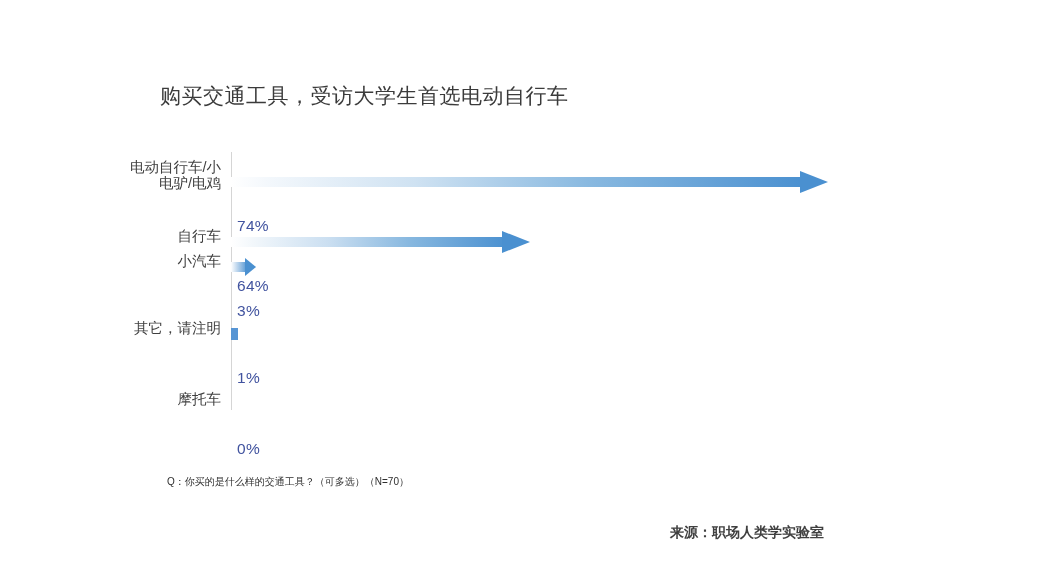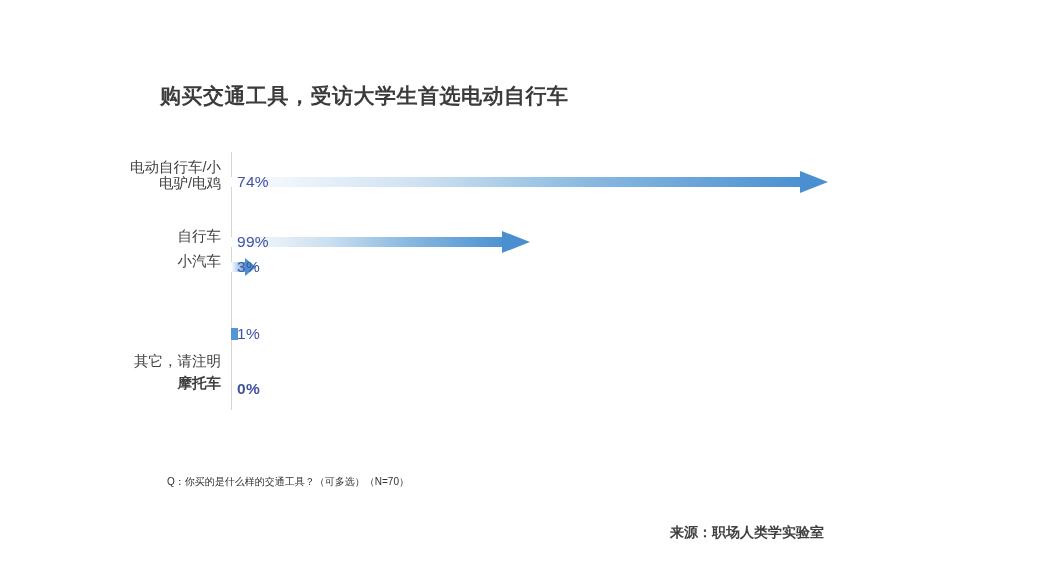--- a/index.html
+++ b/index.html
@@ -23,21 +23,21 @@
     height: 576px;
     background: #ffffff;
   }
 
   
   #chart-title {
     position: absolute;
     left: 160px;
     top: 82px;
     font-size: 21px;
-    font-weight: bold;
+    font-weight: normal;
     color: #3b3b3b;
     letter-spacing: 0.5px;
     white-space: nowrap;
   }
 
   
   #plot-area {
     position: absolute;
     left: 0px;
     top: 0px;
@@ -83,20 +83,21 @@
     overflow: visible;
   }
 
   .value-label {
     position: absolute;
     left: 237px;
     font-size: 15.5px;
     color: #41539f;
     letter-spacing: 0.3px;
     white-space: nowrap;
+    margin-top: 44px;
   }
 
   
   #question-note {
     position: absolute;
     left: 167px;
     top: 475px;
     font-size: 10px;
     color: #2e2e2e;
     white-space: nowrap;
@@ -154,21 +155,21 @@
               <stop offset="8%" stop-color="#f2f7fb"></stop>
               <stop offset="35%" stop-color="#cbdff1"></stop>
               <stop offset="65%" stop-color="#86b7df"></stop>
               <stop offset="100%" stop-color="#4a90d0"></stop>
             </linearGradient>
           </defs>
           <rect x="0" y="8" width="277" height="10" fill="url(#g2)"></rect>
           <polygon points="271,2 299,13 271,24" fill="#4a90d0"></polygon>
         </svg>
       </div>
-      <div class="value-label" style="top:16px;">99%</div>
+      <div class="value-label" style="top:16px;">64%</div>
     </div>
 
     <div class="bar-row" style="top:242px;">
       <div class="cat-label" style="top:11px;">小汽车</div>
       <div class="bar-wrap" style="top:12px;">
         <svg class="bar-svg" width="28" height="26" viewBox="0 0 28 26">
           <defs>
             <linearGradient id="g3" x1="0" y1="0" x2="1" y2="0">
               <stop offset="0%" stop-color="#ffffff"></stop>
               <stop offset="30%" stop-color="#c9ddf0"></stop>
@@ -176,30 +177,30 @@
             </linearGradient>
           </defs>
           <rect x="0" y="8" width="17" height="10" fill="url(#g3)"></rect>
           <polygon points="14,4 25,13 14,22" fill="#4a90d0"></polygon>
         </svg>
       </div>
       <div class="value-label" style="top:16px;">3%</div>
     </div>
 
     <div class="bar-row" style="top:309px;">
-      <div class="cat-label" style="top:11px;margin-top:33px;">其它，请注明</div>
+      <div class="cat-label" style="top:11px;">其它，请注明</div>
       <div class="bar-wrap" style="top:12px;">
         <svg class="bar-svg" width="10" height="26" viewBox="0 0 10 26">
           <rect x="0" y="7" width="7" height="12" fill="#5695d4"></rect>
         </svg>
       </div>
       <div class="value-label" style="top:16px;">1%</div>
     </div>
 
-    <div class="bar-row" style="top:364px;font-weight:bold;">
+    <div class="bar-row" style="top:380px;">
       <div class="cat-label" style="top:11px;">摩托车</div>
       <div class="bar-wrap" style="top:12px;width:0;height:0;"></div>
       <div class="value-label" style="top:16px;">0%</div>
     </div>
 
   </div>
 
   <div id="question-note">Q：你买的是什么样的交通工具？（可多选）（N=70）</div>
   <div id="source-note">来源：职场人类学实验室</div>
 

